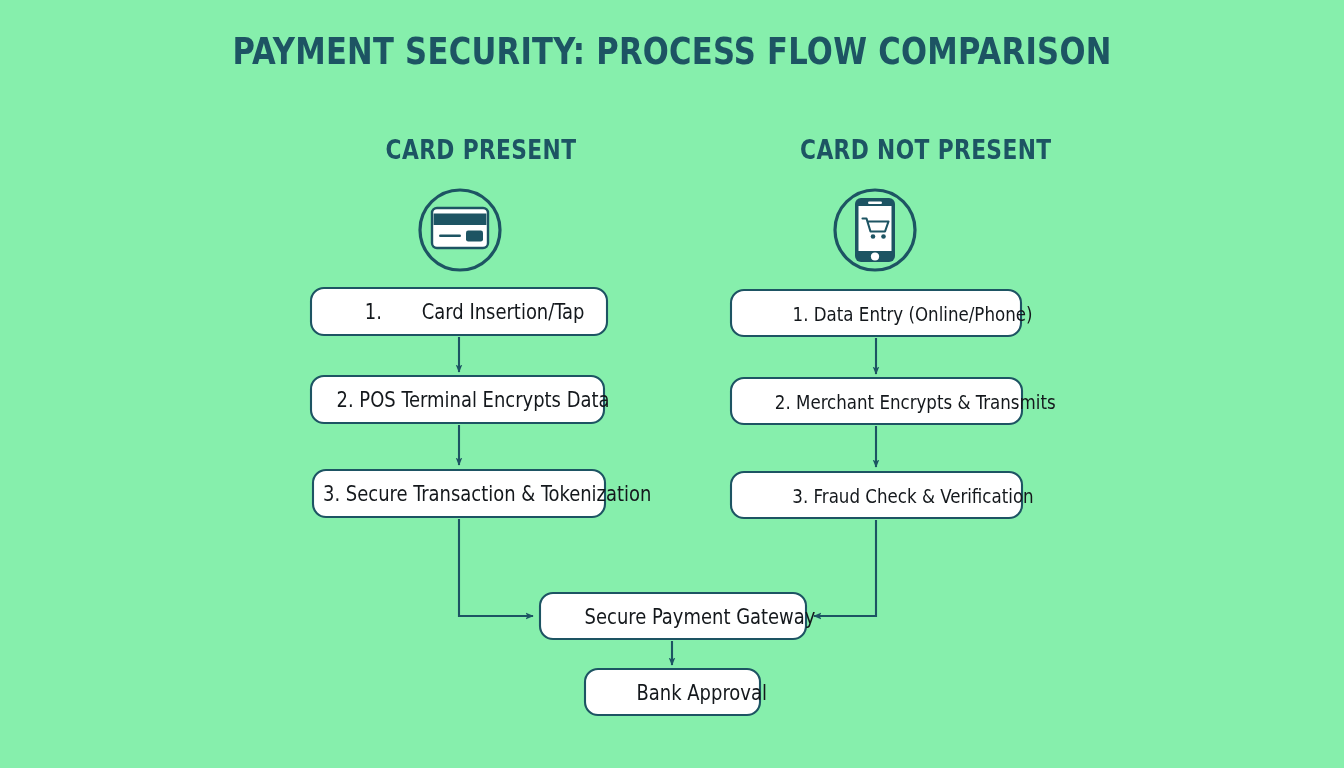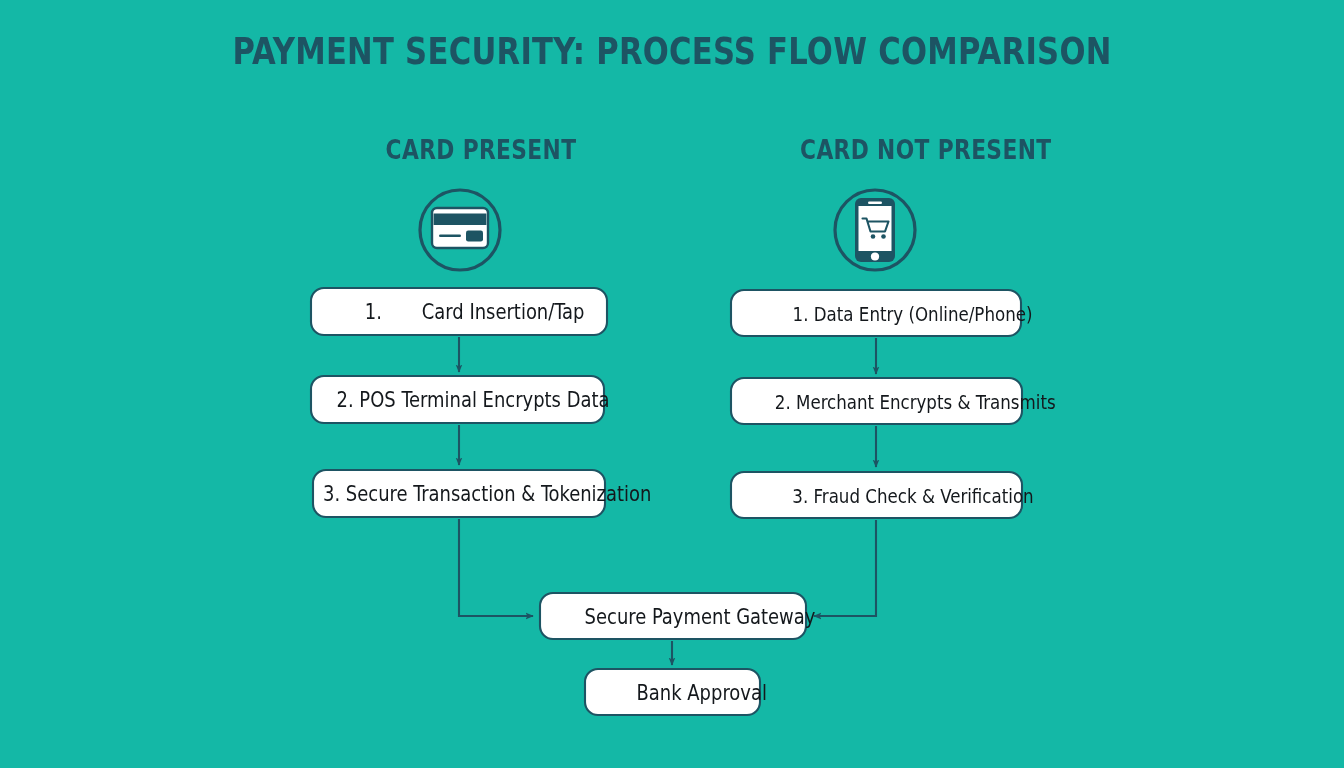--- a/index.html
+++ b/index.html
@@ -10,21 +10,21 @@
   body {
     width: 1344px;
     height: 768px;
     overflow: hidden;
     font-family: "Liberation Sans", sans-serif;
   }
   #canvas {
     position: relative;
     width: 1344px;
     height: 768px;
-    background: #14b8a6;
+    background: #86efac;
   }
   #diagram-svg {
     position: absolute;
     top: 0;
     left: 0;
     width: 1344px;
     height: 768px;
   }
   .page-title {
     position: absolute;

